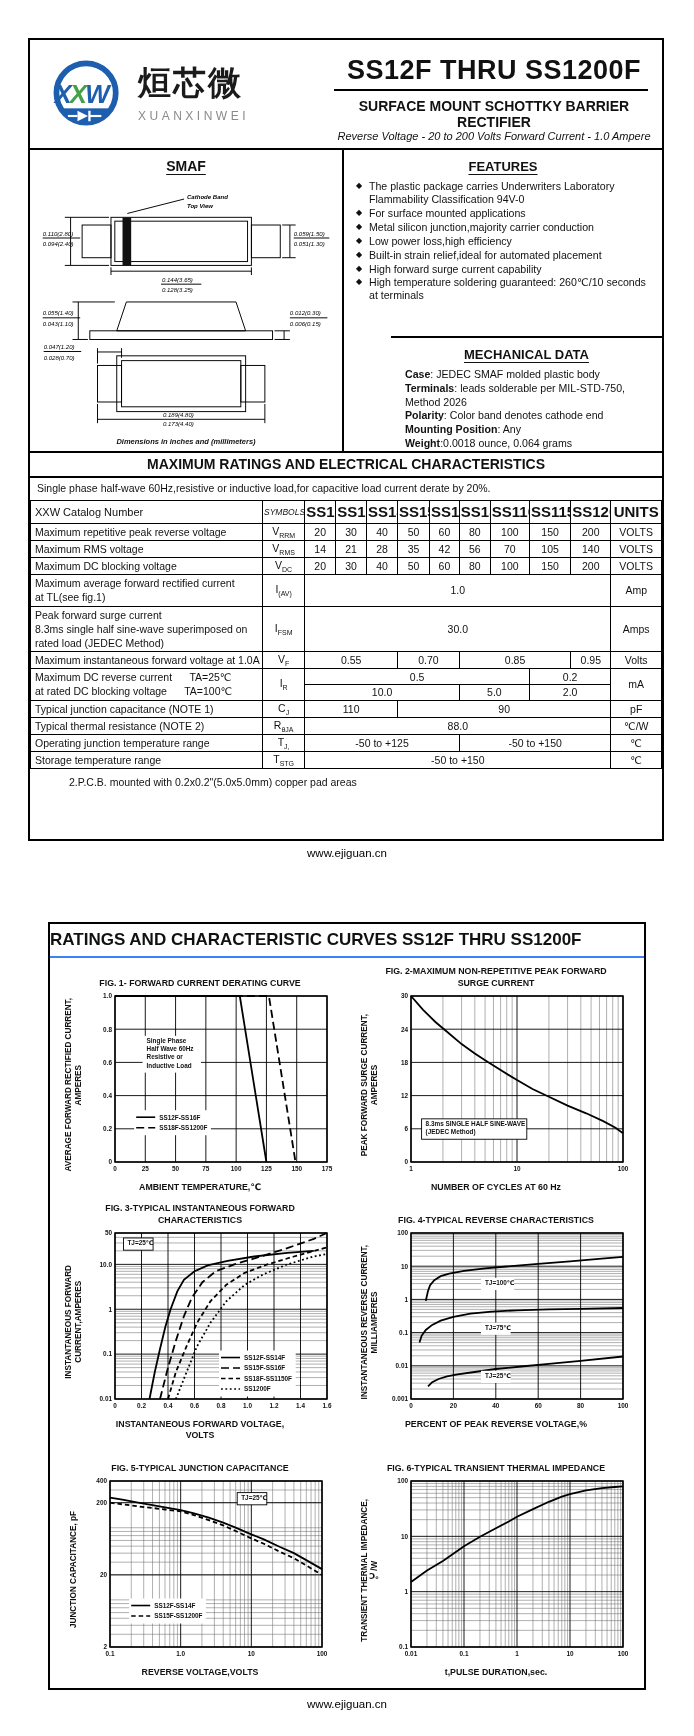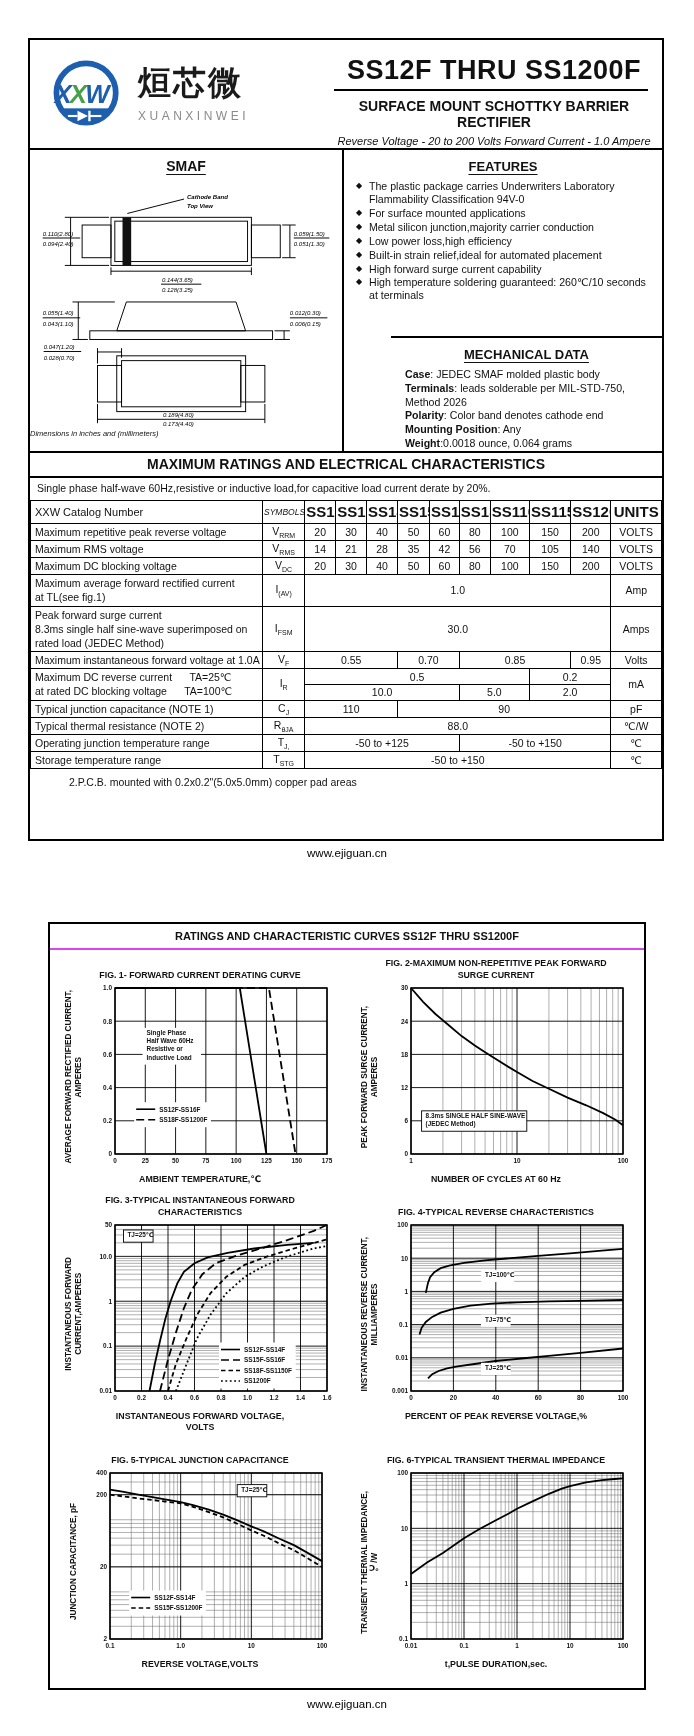--- a/index.html
+++ b/index.html
@@ -9,26 +9,26 @@
   #p2{left:48px;top:922px;width:598px;height:768px;}
   
   .hdr{height:110px;border-bottom:2px solid #000;display:flex;box-sizing:border-box;}
   .logo{display:flex;align-items:center;gap:6px;padding-left:14px;width:296px;box-sizing:border-box;}
   .logo-cn{font-size:33px;font-weight:bold;letter-spacing:2px;color:#1a1a1a;line-height:1;}
   .logo-en{font-size:12px;color:#8a8a8a;letter-spacing:3.5px;margin-top:10px;}
   .titleblk{flex:1;text-align:center;padding-top:15px;}
   .ptitle{font-size:27px;font-weight:bold;letter-spacing:.5px;}
   .rule{border-top:2px solid #000;margin:3px 14px 7px 8px;}
   .psub{font-size:14px;font-weight:bold;}
-  .ptag{font-size:11px;font-style:italic;margin-top:5px;}
+  .ptag{font-size:11px;font-style:italic;}
   
   .cols{display:flex;border-bottom:2px solid #000;height:303px;box-sizing:border-box;}
   .pkgcol{width:314px;border-right:2px solid #000;box-sizing:border-box;position:relative;text-align:center;}
   .pkg-name{display:inline-block;font-size:14px;font-weight:bold;margin-top:8px;text-decoration:underline;text-underline-offset:3px;}
-  .pkg-note{position:absolute;bottom:13px;width:100%;font-size:7.5px;font-style:italic;text-align:left;}
+  .pkg-note{position:absolute;bottom:5px;width:100%;font-size:7.5px;font-style:italic;text-align:center;font-weight:bold;}
   .featcol{flex:1;box-sizing:border-box;}
   .sec-h{text-align:center;font-size:13px;font-weight:bold;text-decoration:underline;text-underline-offset:3px;margin:9px 0 6px;}
   #features{margin:0;padding:0 8px 0 12px;list-style:none;font-size:10.6px;line-height:1.22;}
   #features li{display:flex;margin-bottom:1px;}
   #features .blt{width:13px;flex:none;font-size:8px;line-height:1.6;}
   .feat-sec{height:177px;box-sizing:border-box;}
   .mech-sec{border-top:2px solid #000;margin-left:47px;}
   #mech{padding:0 8px 0 14px;font-size:10.6px;line-height:1.3;}
   
   .banner{border-bottom:2px solid #000;text-align:center;font-weight:bold;font-size:14px;padding:3px 0 4px;}
@@ -41,21 +41,21 @@
   th.lab{text-align:left;padding-left:4px;font-size:11px;}
   th.symh{font-style:italic;font-size:8.5px;}
   td.lab{text-align:left;padding-left:4px;white-space:pre-wrap;line-height:1.35;}
   td sub,th sub{font-size:7px;}
   .notes{font-size:10.5px;padding:6px 8px;line-height:1.5;}
   .notes .ind{padding-left:31px;}
   
   .footer{position:absolute;left:0;width:694px;text-align:center;font-size:11.5px;color:#000;}
   #f1{top:847px;} #f2{top:1698px;}
   
-  .banner2{border-bottom:2px solid #d946ef;text-align:center;font-weight:bold;font-size:11px;padding:6px 0;}
+  .banner2{border-bottom:2px solid #3b82f6;text-align:left;font-weight:bold;font-size:17px;padding:6px 0;}
   #figgrid{display:grid;grid-template-columns:1fr 1fr;padding:8px 0 0 2px;row-gap:10px;}
   .figcell{display:flex;flex-direction:column;align-items:center;}
   .figtitle{font-size:8.8px;font-weight:bold;text-align:center;line-height:1.3;min-height:23px;display:flex;flex-direction:column;justify-content:flex-end;}
   .figrow{display:flex;align-items:center;}
   .ylab{writing-mode:vertical-rl;transform:rotate(180deg);font-size:8.2px;font-weight:bold;text-align:center;line-height:1.25;max-height:190px;}
   .xlab{font-size:8.8px;font-weight:bold;text-align:center;line-height:1.25;margin-top:1px;}
   svg text{font-family:"Liberation Sans","DejaVu Sans",sans-serif;}
   .dimtxt{font-size:6.3px;font-style:italic;}
   .pkgline{stroke:#000;stroke-width:1;fill:none;}
 </style>

